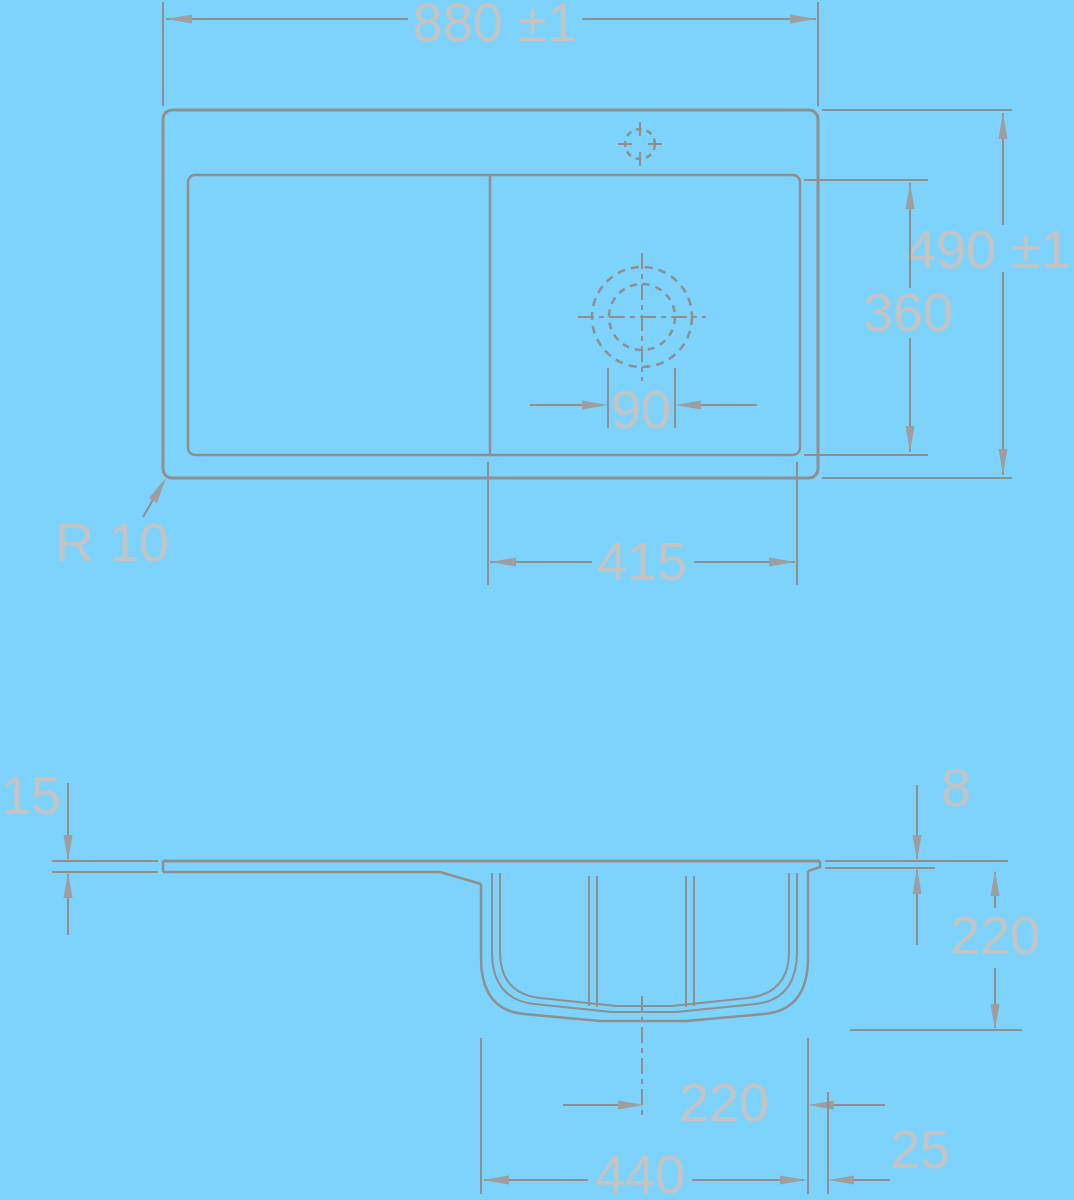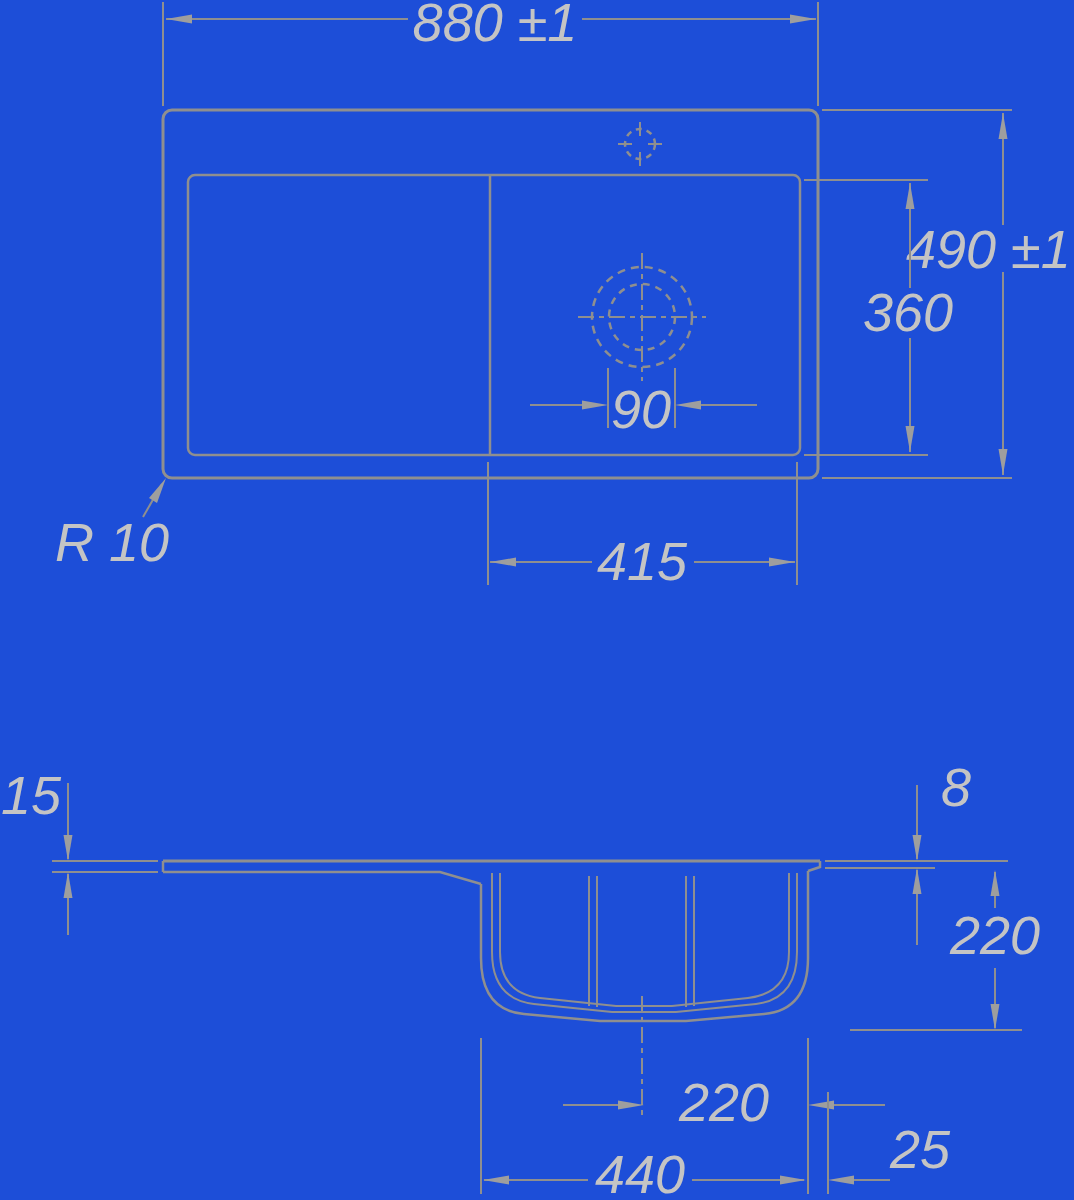--- a/index.html
+++ b/index.html
@@ -1,16 +1,16 @@
 <!DOCTYPE html>
 <html><head>
 <meta charset="utf-8">
 <style>
   html,body{margin:0;padding:0;background:#000;}
-  .stage{width:1074px;height:1200px;background:#1d4ed8;position:relative;overflow:hidden;font-style:italic;}
+  .stage{width:1074px;height:1200px;background:#7dd3fc;position:relative;overflow:hidden;}
   svg{display:block;}
   .ln{stroke:#8f8f8f;stroke-width:3;fill:none;stroke-linecap:butt;}
   .ln2{stroke:#8f8f8f;stroke-width:2.5;fill:none;}
   .dim{stroke:#8f8f8f;stroke-width:2;fill:none;}
   .cl{stroke:#8f8f8f;stroke-width:2;fill:none;stroke-dasharray:16 5 5 5;}
   .dash{stroke:#8f8f8f;stroke-width:2.5;fill:none;}
   .arr{fill:#9e9e9e;stroke:none;}
   .txt{fill:#c4c4c4;font-family:"Liberation Sans", sans-serif;font-size:54px;}
   .mid{text-anchor:middle;}
 </style>

